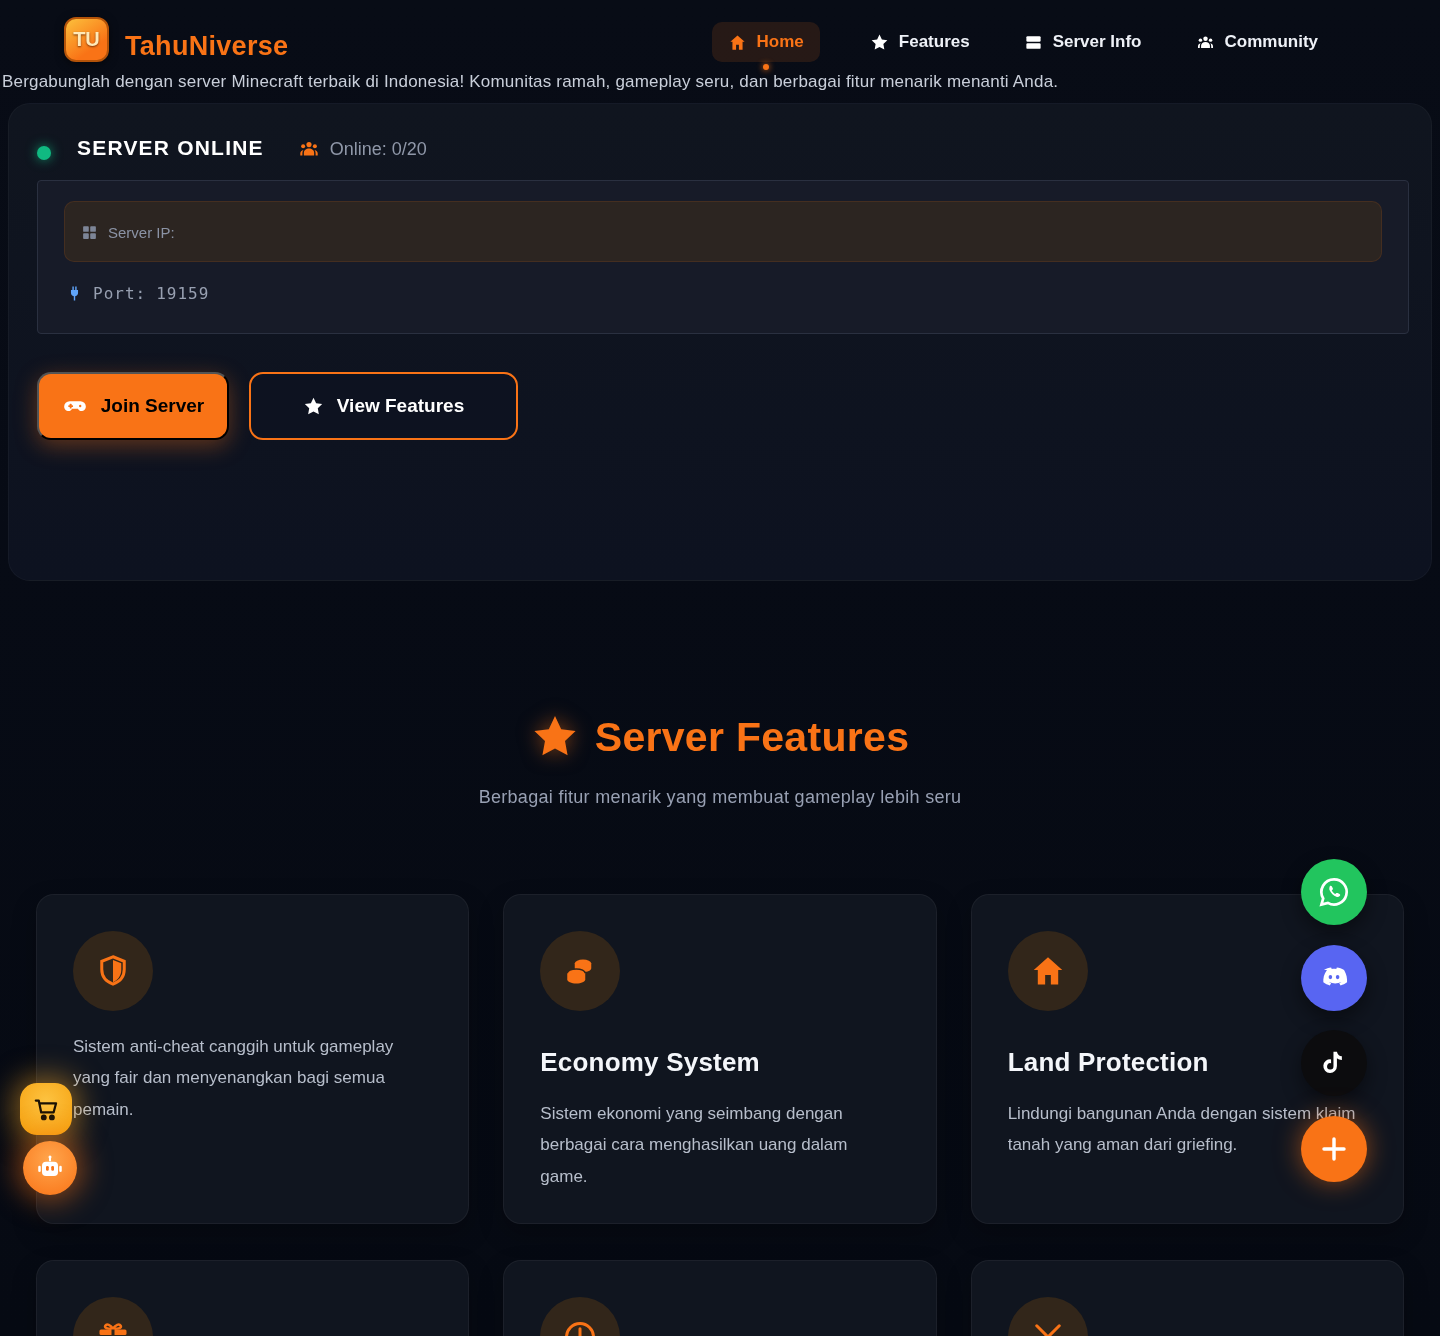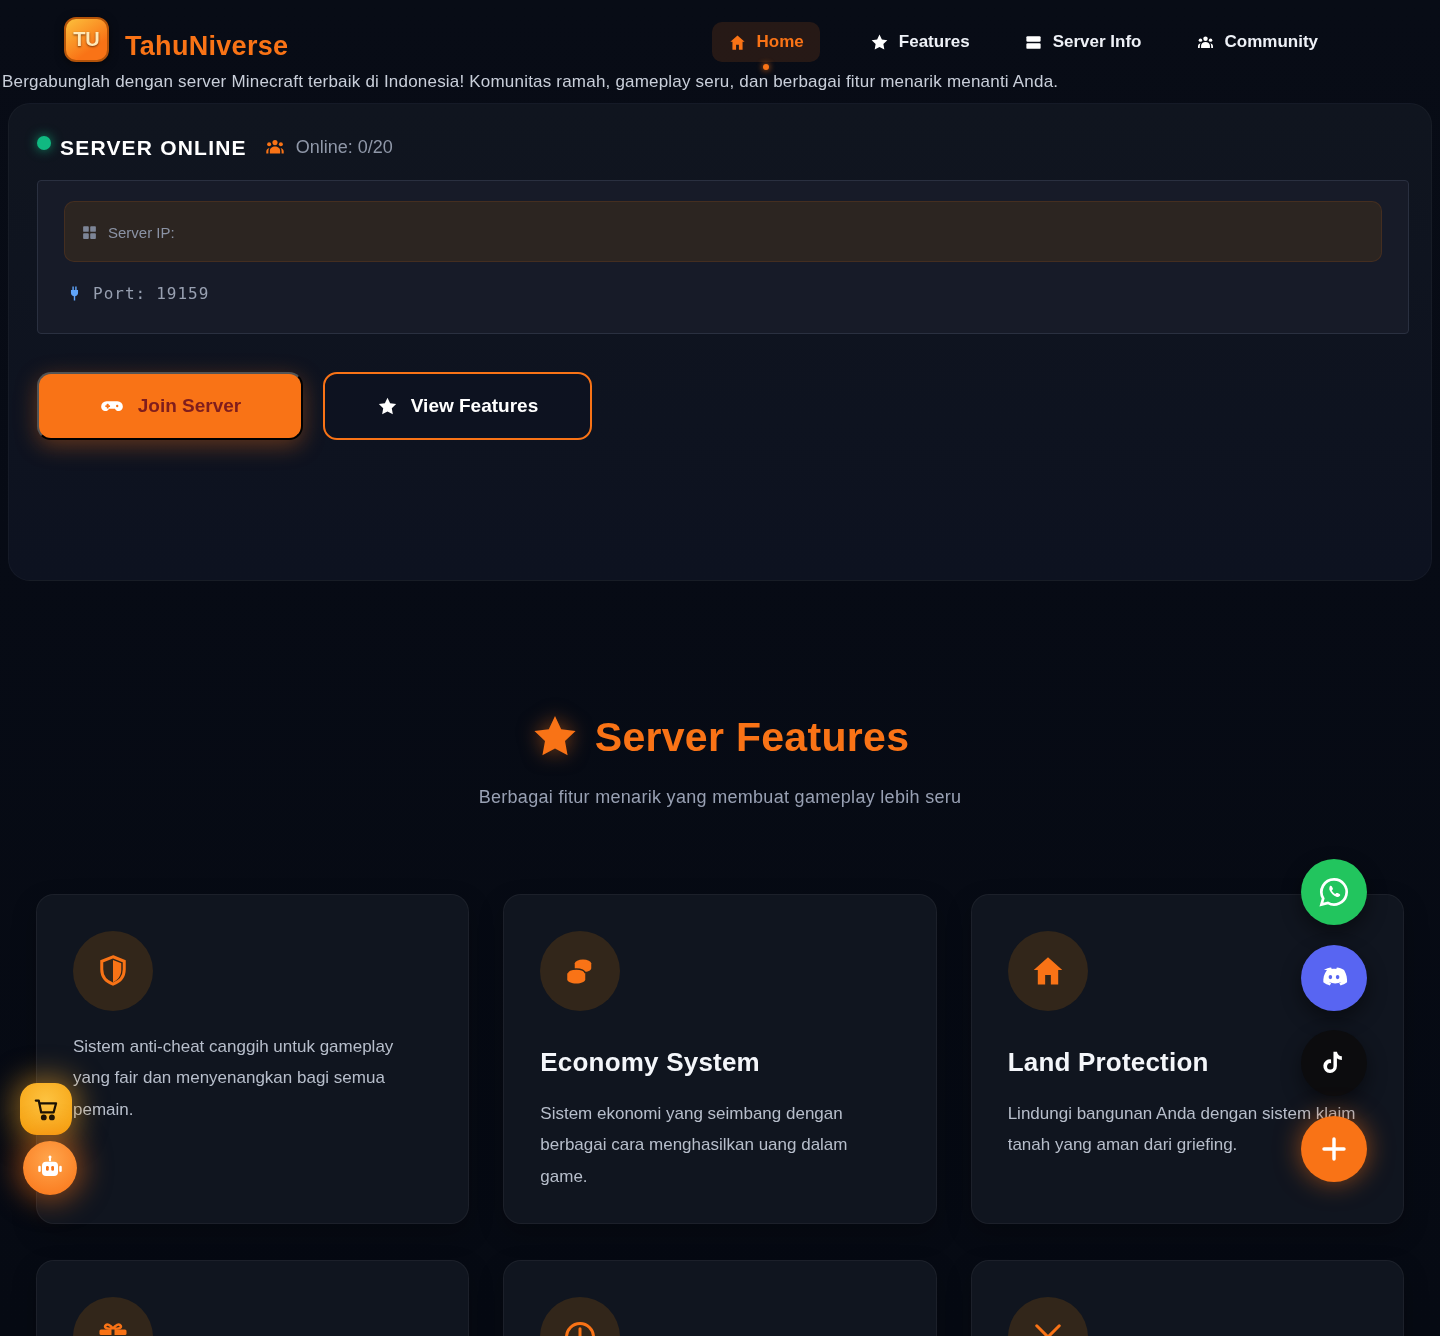--- a/index.html
+++ b/index.html
@@ -32,21 +32,21 @@
   
   .tagline { margin:10px 0 0 2px; font-size:17px; color:#c9cfda; white-space:nowrap; letter-spacing:.2px; }
 
   
   .status-card {
     margin:11px 8px 0; height:478px; border-radius:22px;
     background:linear-gradient(180deg,#10151f,#0d1220);
     border:1px solid rgba(255,255,255,.035);
     padding:32px 22px 0 28px;
   }
-  .status-row { display:flex; align-items:flex-start; gap:1px; }
+  .status-row { display:flex; align-items:flex-end; gap:18px; }
   .status-dot { width:14px; height:14px; border-radius:50%; background:#10b981; box-shadow:0 0 12px rgba(16,185,129,.75); }
   .status-label { font-size:21px; font-weight:800; letter-spacing:1.2px; color:#ffffff; margin-left:8px; }
   .players { display:flex; align-items:center; gap:10px; margin-left:16px; }
   .players .pico { width:22px; height:22px; color:#f97316; }
   .players-label { font-size:18px; color:#8f97a8; }
 
   .ip-outer {
     margin-top:20px; border-radius:4px; background:#171b28;
     border:1px solid #2a3040; padding:20px 26px 30px;
   }
@@ -62,21 +62,21 @@
     text-shadow:0 0 14px rgba(249,115,22,.35);
   }
   .copy-row { display:flex; align-items:center; gap:9px; margin-top:20px; color:#7d8597; font-size:14px; }
   .copy-row .cico { width:15px; height:15px; color:#7d8597; }
   .port-row { display:flex; align-items:center; gap:10px; margin-top:22px; padding-left:2px; }
   .port-row .plico { width:17px; height:17px; color:#60a5fa; }
   .port-text { font-family:"DejaVu Sans Mono","Liberation Mono",monospace; font-size:16px; color:#98a0b1; letter-spacing:1px; }
 
   .btn-row { display:flex; gap:20px; margin-top:38px; }
   .btn { display:flex; align-items:center; justify-content:center; gap:13px; height:68px; border-radius:14px; font-size:19px; font-weight:800; cursor:pointer; }
-  .btn-join { width:266px; background:#f97316; color:#7f1d1d; box-shadow:0 6px 22px rgba(249,115,22,.35); }
+  .btn-join { width:192px; background:#f97316; color:#000000; box-shadow:0 6px 22px rgba(249,115,22,.35); }
   .btn-join .bico { width:26px; height:26px; color:#fff; }
   .btn-features { width:269px; background:#0d1220; border:2px solid #f97316; color:#fff; }
   .btn-features .bico { width:21px; height:21px; color:#fff; }
 
   
   .features-head { margin-top:132px; display:flex; align-items:center; justify-content:center; gap:16px; }
   .features-star { width:48px; height:48px; color:#f97316; filter:drop-shadow(0 0 10px rgba(249,115,22,.5)); }
   .features-title { font-size:41px; font-weight:800; color:#f97316; letter-spacing:.3px; }
   .features-subtitle { margin-top:26px; text-align:center; font-size:18px; color:#98a0b3; letter-spacing:.3px; }
 

